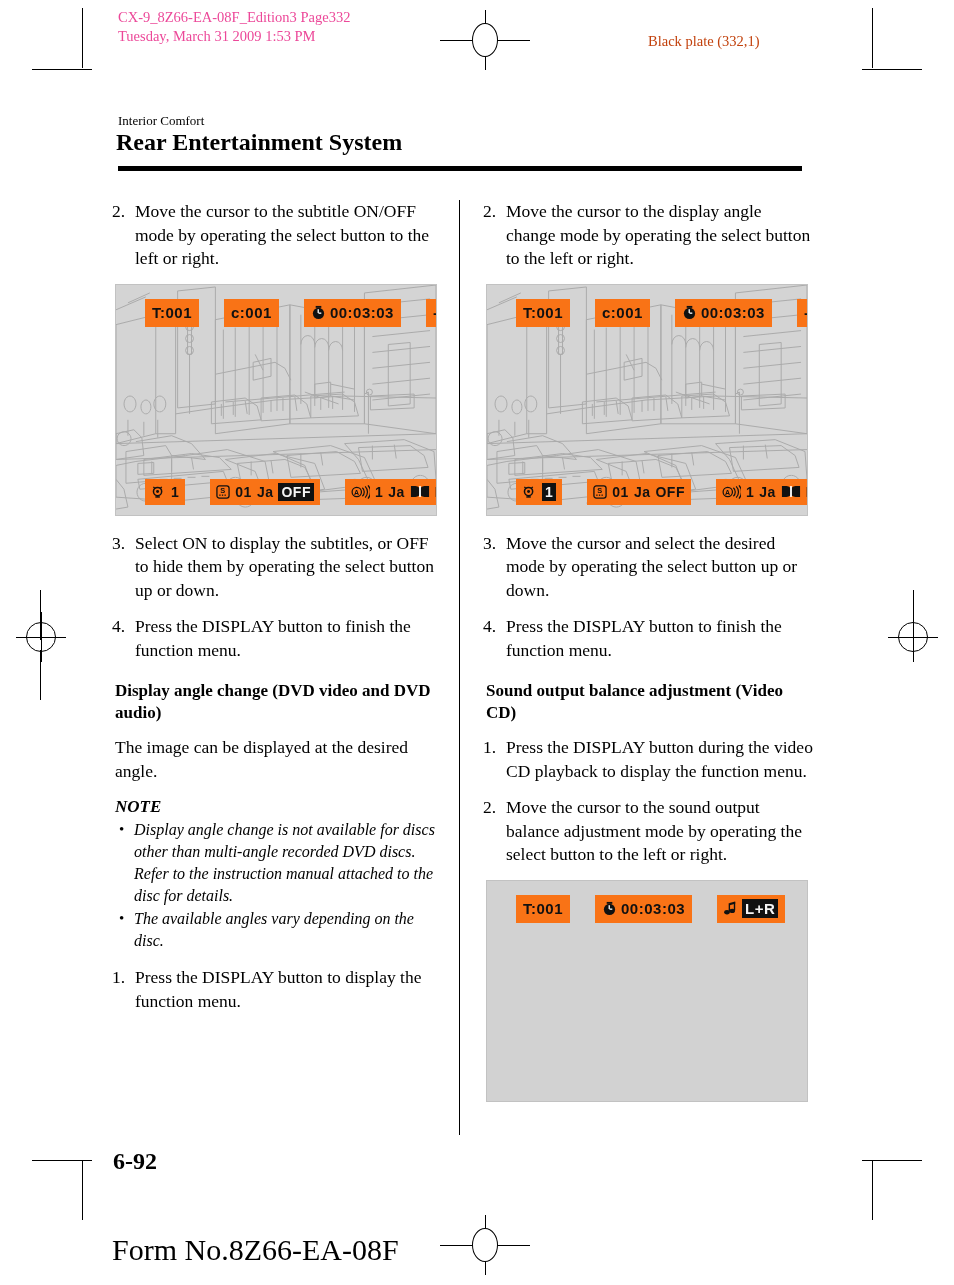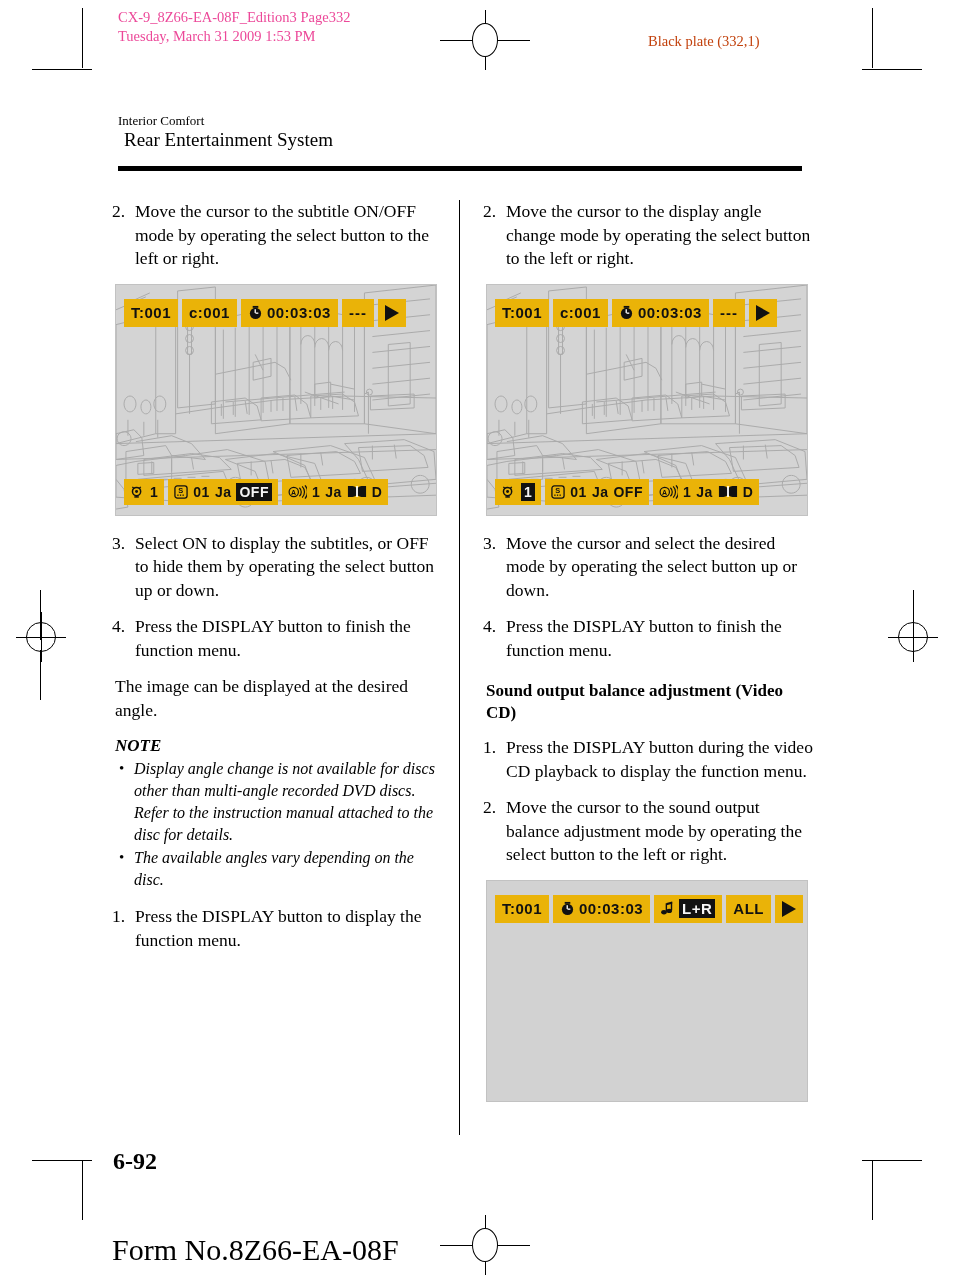--- a/index.html
+++ b/index.html
@@ -35,23 +35,23 @@
     font-size:14.5px; color:#c2410c;
   }
 
   
   .chapter-sub {
     position:absolute; left:118px; top:113px;
     font-family:"Liberation Serif", serif;
     font-weight:normal; font-size:13px; letter-spacing:0px;
   }
   .chapter-title {
-    position:absolute; left:124px; top:129px;
+    position:absolute; left:116px; top:129px;
     font-family:"Liberation Serif", serif;
-    font-weight:normal; font-size:19px; letter-spacing:0px;
+    font-weight:bold; font-size:24px; letter-spacing:0px;
   }
   .title-rule {
     position:absolute; left:118px; top:166px; width:684px; height:5px; background:#000;
   }
 
   
   .col { position:absolute; top:200px; width:330px; }
   .col-left  { left:112px; }
   .col-right { left:483px; }
   .col-divider {
@@ -91,26 +91,26 @@
   .osd-bar {
     position:absolute; left:0; width:100%;
     display:flex; align-items:center; gap:4px;
     padding:0 8px;
     font-family:"Liberation Sans", sans-serif;
   }
   .osd-top { top:14px; height:28px; }
   .osd-bottom { bottom:10px; height:26px; }
 
   .osd-cell {
-    background:#eab308;
+    background:#f97316;
     height:100%;
     display:flex; align-items:center; justify-content:center;
     gap:4px; padding:0 7px;
     font-size:15px; font-weight:bold; letter-spacing:0.5px;
-    color:#111; white-space:nowrap;
+    color:#111; white-space:nowrap;margin-left:21px;
   }
   .osd-bottom .osd-cell { font-size:14px; padding:0 6px; gap:5px; }
   .hl { background:#111; color:#f5f5f5; padding:1px 3px; font-weight:bold; letter-spacing:0.5px; }
   .dim { letter-spacing:1px; }
 
   .tri { width:0; height:0; border-left:14px solid #111; border-top:8px solid transparent; border-bottom:8px solid transparent; }
   .icon-svg { display:block; }
 
   
   .folio {
@@ -307,20 +307,21 @@
 
   <div class="step">
     <span class="num">3.</span>
     <span class="txt">Select ON to display the subtitles, or OFF to hide them by operating the select button up or down.</span>
   </div>
   <div class="step">
     <span class="num">4.</span>
     <span class="txt">Press the DISPLAY button to finish the function menu.</span>
   </div>
 
+  <div class="sub-head">Display angle change (DVD video and DVD audio)</div>
   <div class="body-par">The image can be displayed at the desired angle.</div>
 
   <div class="note-head">NOTE</div>
   <ul class="note-list">
     <li>Display angle change is not available for discs other than multi-angle recorded DVD discs. Refer to the instruction manual attached to the disc for details.</li>
     <li>The available angles vary depending on the disc.</li>
   </ul>
 
   <div class="step">
     <span class="num">1.</span>

